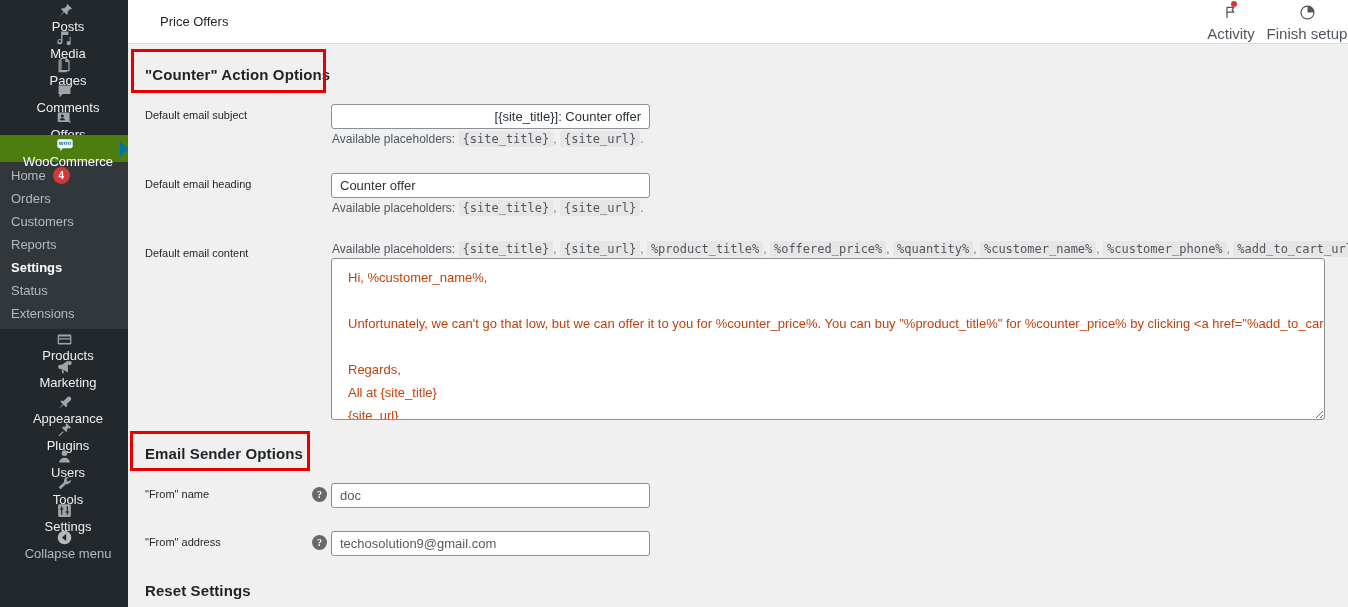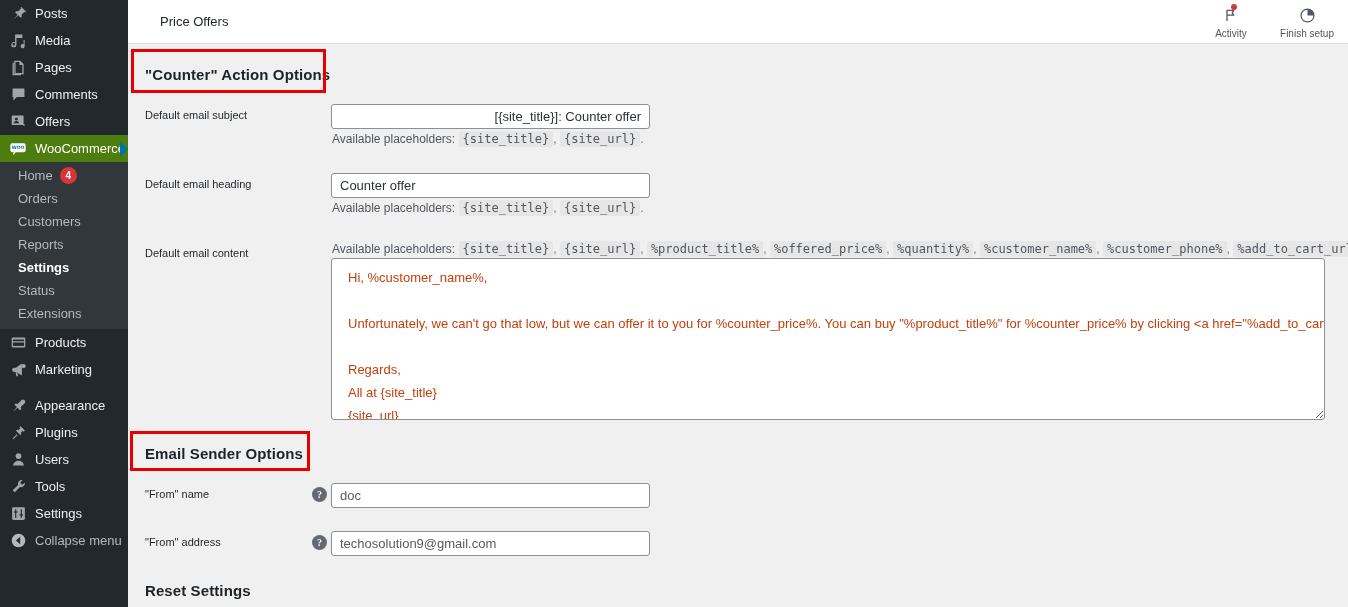--- a/index.html
+++ b/index.html
@@ -22,20 +22,21 @@
     font-size: 13px;
     overflow: hidden;
   }
   .menu-item {
     display: flex; align-items: center;
     height: 27px;
     padding-left: 8px;
     color: #eee;
     position: relative;
     cursor: pointer;
+    flex-direction: column;
   }
   .menu-item .mi-ico {
     width: 20px; height: 20px;
     margin-right: 7px;
     display: flex; align-items: center; justify-content: center;
     color: #a0a5aa;
     flex: none;
   }
   .menu-item .mi-ico svg { display:block; }
   .menu-item .mi-label { font-size: 13px; line-height: 1; }
@@ -47,21 +48,21 @@
   .menu-item.current .mi-ico { color: #fff; }
   .menu-item.current::after {
     content: "";
     position: absolute; right: -8px; top: 50%;
     margin-top: -8px;
     border: 8px solid transparent;
     border-left-color: #0073aa;
     width: 0; height: 0;
   }
 
-  .submenu { background: #32373c; padding: 2px 0 4px 7px; text-align: right; }
+  .submenu { background: #32373c; padding: 2px 0 4px 0; text-align: right; }
   .sub-item {
     display: flex; align-items: center;
     height: 23px;
     padding-left: 11px;
     font-size: 13px;
     color: #b4b9be;
     cursor: pointer;
   }
   .sub-item.bold { color: #fff; font-weight: bold; }
   .badge {
@@ -92,21 +93,21 @@
   }
   .hdr-actions {
     position: absolute; right: 10px; top: 0;
     height: 44px;
     display: flex; align-items: center; gap: 14px;
   }
   .hdr-btn {
     display: flex; flex-direction: column; align-items: center;
     justify-content: center;
     width: 62px;
-    color: #50575e; font-size: 10px;
+    color: #50575e; font-size: 15px;
     cursor: pointer;
   }
   .hdr-btn .hb-ico { height: 20px; display:flex; align-items:center; justify-content:center; position: relative; }
   .hdr-btn .hb-label { margin-top: 3px; white-space: nowrap; }
   .dot {
     position: absolute; right: 2px; top: -1px;
     width: 6px; height: 6px; border-radius: 50%;
     background: #d63638;
   }
 

